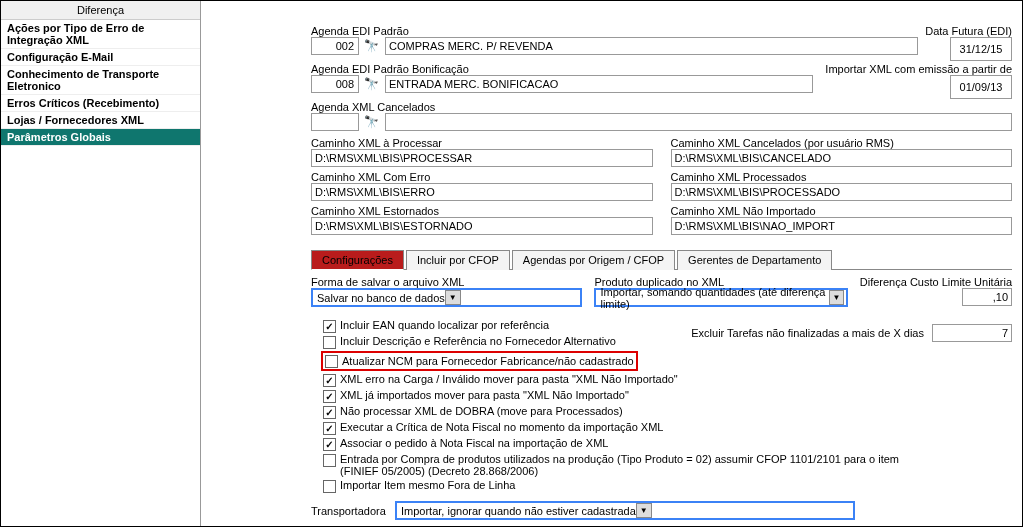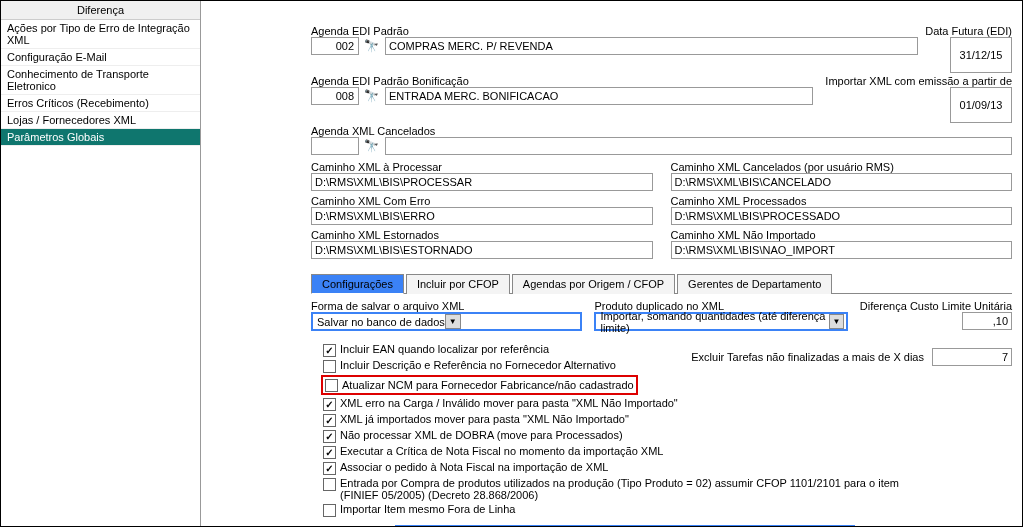--- a/index.html
+++ b/index.html
@@ -1,33 +1,33 @@
 <!DOCTYPE html>
 <html><head>
 <meta charset="utf-8">
 <style>
 * { box-sizing: border-box; font-family: Tahoma, Arial, sans-serif; font-size: 11px; }
 body { margin: 0; background: #fff; }
 .app { width: 1023px; height: 527px; display: flex; border: 1px solid #000; }
 .sidebar { width: 200px; border-right: 1px solid #999; display: flex; flex-direction: column; }
 .sidebar-header { text-align: center; padding: 3px; background: #f0f0f0; border-bottom: 1px solid #ccc; }
-.sidebar-item { padding: 2px 6px; border-bottom: 1px solid #eee; cursor: pointer; }
+.sidebar-item { padding: 2px 6px; border-bottom: 1px solid #eee; cursor: pointer; font-weight: bold; }
 .sidebar-item.selected { background: #0f766e; color: #fff; }
 .main { flex: 1; padding: 24px 10px 10px 110px; overflow: auto; position: relative; }
 .row { display: flex; align-items: center; gap: 4px; margin-bottom: 2px; }
 .lbl { white-space: nowrap; }
 .field { border: 1px solid #999; background: #fff; height: 18px; padding: 1px 3px; display: flex; align-items: center; overflow: hidden; }
 .codebox { width: 48px; text-align: right; padding-right: 4px; border: 1px solid #999; height: 18px; background: #fff; display: flex; align-items: center; justify-content: flex-end; }
 .binoc { width: 18px; height: 18px; display: flex; align-items: center; justify-content: center; font-size: 12px; }
-.datebox { width: 62px; border: 1px solid #999; height: 36px; text-align: center; background: #fff; display: flex; align-items: center; justify-content: center; }
+.datebox { width: 62px; border: 1px solid #999; height: 24px; text-align: center; background: #fff; display: flex; align-items: center; justify-content: center; }
 .paths { display: grid; grid-template-columns: 1fr 1fr; column-gap: 18px; row-gap: 0; margin-top: 6px; }
 .pathgroup { margin-bottom: 4px; }
 .tabs { display: flex; margin-top: 10px; border-bottom: 1px solid #888; }
 .tab { padding: 3px 10px; border: 1px solid #888; border-bottom: none; margin-right: 2px; background: #f4f4f4; cursor: pointer; position: relative; top: 1px; }
-.tab.active { background: #3b82f6; border-bottom: 1px solid #fff; }
+.tab.active { background: #b91c1c; border-bottom: 1px solid #fff; }
 .form-row { display: flex; align-items: center; gap: 12px; margin-top: 6px; }
 .select { border: 2px solid #3b82f6; height: 19px; background: #fff; display: flex; align-items: center; padding: 0 2px 0 4px; }
 .select-arrow { width: 16px; height: 15px; background: #ddd; border: 1px solid #888; display: flex; align-items: center; justify-content: center; font-size: 8px; }
 .chk-row { display: flex; align-items: flex-start; gap: 4px; margin-top: 2px; padding-left: 12px; }
 .chk { width: 13px; height: 13px; border: 1px solid #666; background: #fff; display: flex; align-items: center; justify-content: center; font-size: 10px; flex-shrink: 0; margin-top: 1px; }
 .chk.checked::after { content: "✓"; color: #000; font-weight: bold; }
 .highlight { border: 2px solid #d00; padding: 1px 2px; margin-left: 10px; }
 .numbox { width: 50px; border: 1px solid #999; height: 18px; text-align: right; padding-right: 3px; background: #fff; display: flex; align-items: center; justify-content: flex-end; }
 .group-top { display: flex; justify-content: space-between; gap: 12px; }
 .col { display: flex; flex-direction: column; }

